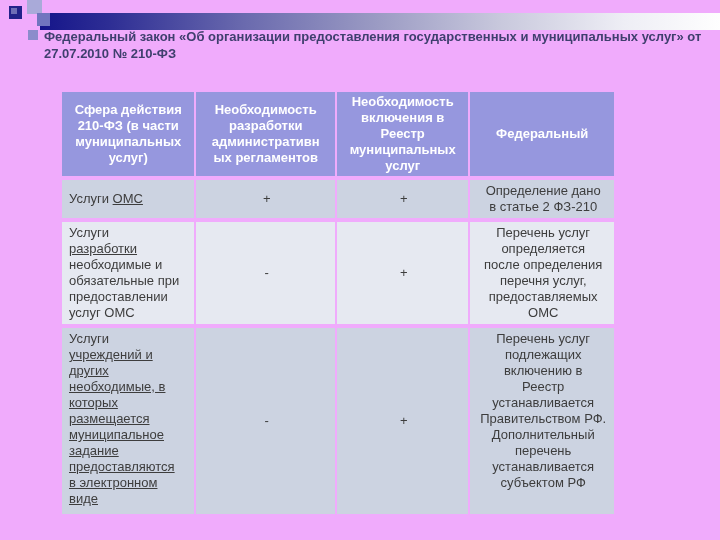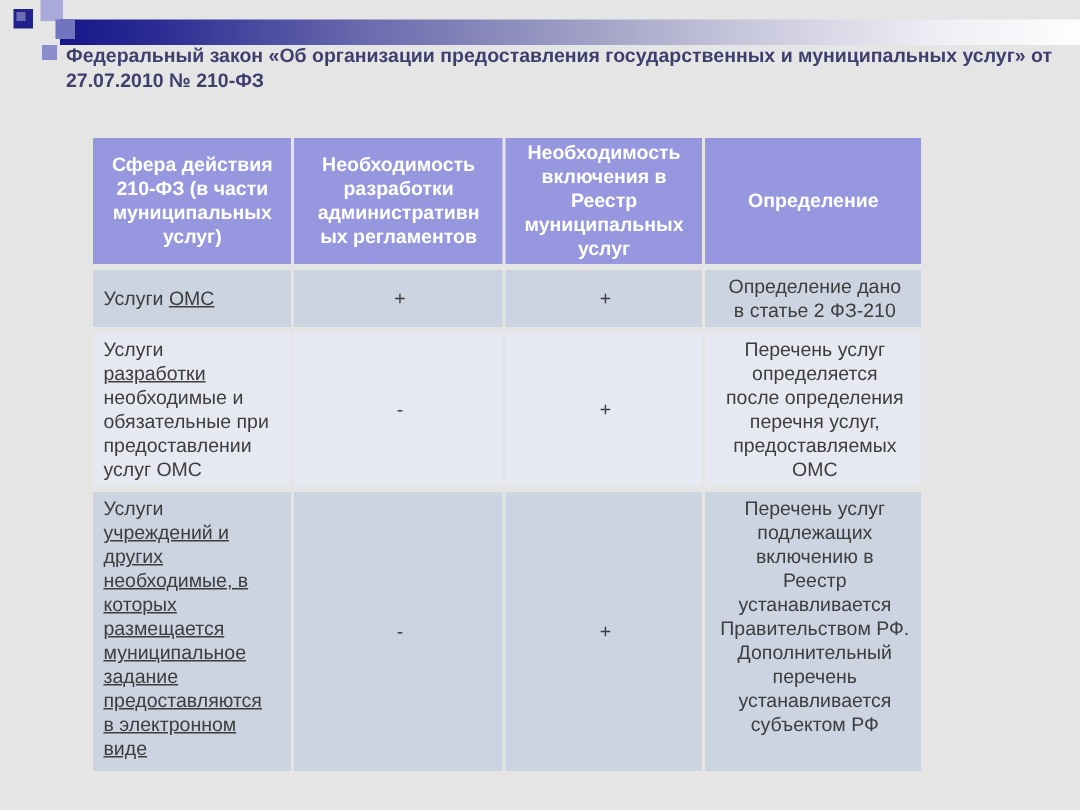--- a/index.html
+++ b/index.html
@@ -10,21 +10,21 @@
     --body-text:#3d3d3d;
     --title-text:#3f3f6e;
     --bar-navy:#15158a;
   }
   html,body{margin:0;padding:0;}
   body{
     width:720px;height:540px;overflow:hidden;background:#ffffff;
     font-family:"Liberation Sans","DejaVu Sans",sans-serif;
     position:relative;
   }
-  .slide{position:absolute;inset:0;background:#e5e5e5;}
+  .slide{position:absolute;inset:0;background:#f0abfc;}
 
   
   .deco{position:absolute;}
   .bar{
     left:40px;top:13px;width:680px;height:17px;
     background:linear-gradient(90deg,
       var(--bar-navy) 0%, #2d2d94 10%, #6a6aae 30%,
       #9c9cc4 50%, #c9c9dd 68%, #eeeef5 86%, #fefefe 100%);
   }
   .sq-navy{left:9px;top:6px;width:13px;height:13px;background:#22228a;}
@@ -89,21 +89,21 @@
 услуг)</th>
         <th>Необходимость
 разработки
 административн
 ых регламентов</th>
         <th>Необходимость
 включения в
 Реестр
 муниципальных
 услуг</th>
-        <th>Определение</th>
+        <th>Федеральный</th>
       </tr>
     </thead>
     <tbody>
       <tr class="r-dark" style="height:33px">
         <td class="c-service"><span>Услуги </span><span class="u">ОМС</span><span></span></td>
         <td class="c-flag">+</td>
         <td class="c-flag">+</td>
         <td class="c-comment">Определение дано
 в статье 2 ФЗ-210</td>
       </tr>

